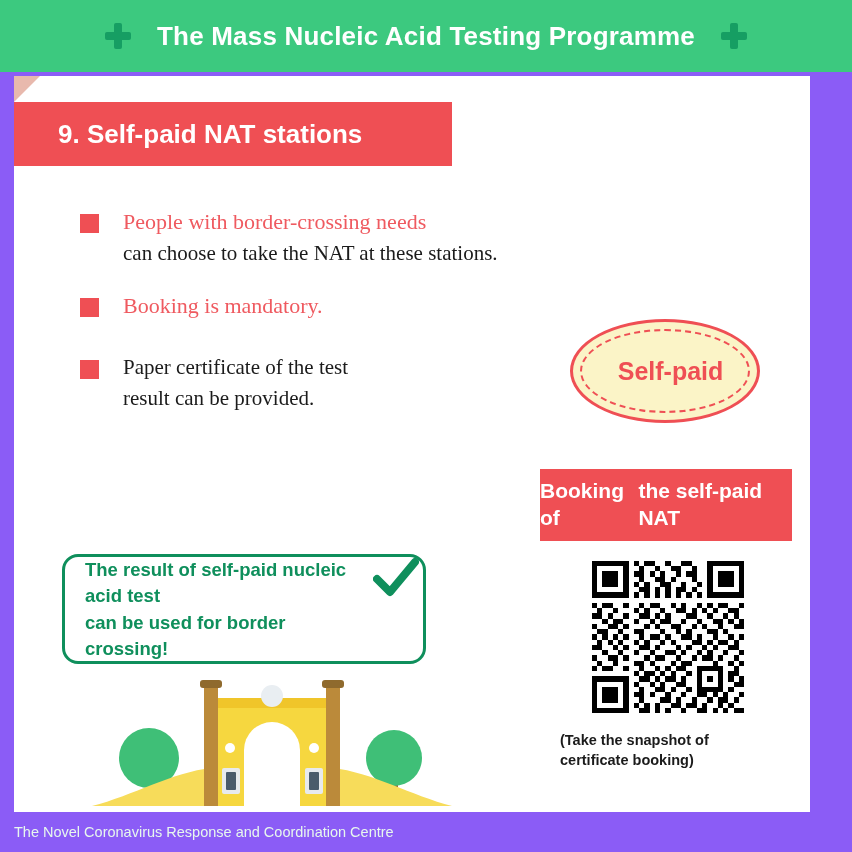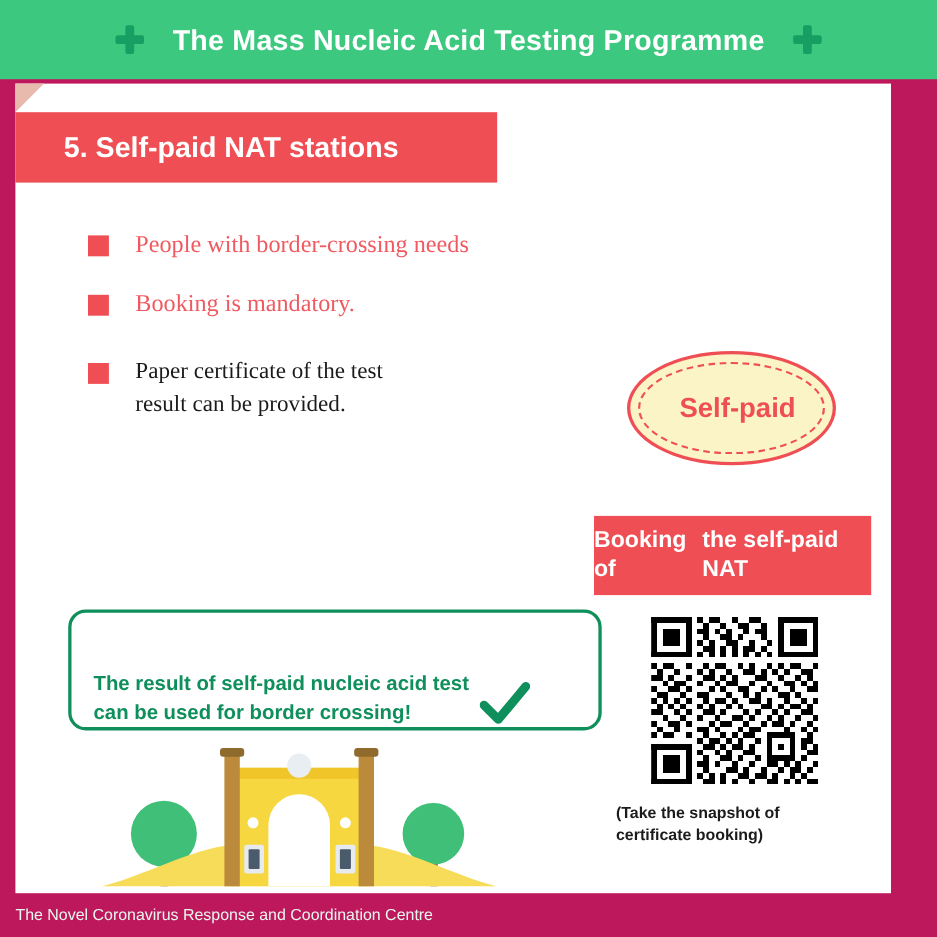--- a/index.html
+++ b/index.html
@@ -5,21 +5,21 @@
   * { box-sizing: border-box; margin: 0; padding: 0; }
   html, body {
     width: 852px; height: 852px;
     font-family: "Liberation Sans", sans-serif;
     background: #169e63;
     overflow: hidden;
   }
   #poster {
     position: relative;
     width: 852px; height: 852px;
-    background: #be185d;
+    background: #8b5cf6;
   }
   
   .header {
     position: absolute;
     left: 0; top: 0;
     width: 852px; height: 72px;
     background: #3cc97f;
     display: flex;
     align-items: center;
     justify-content: center;
@@ -160,25 +160,25 @@
     font-size: 14.5px;
     font-weight: bold;
     color: #1b1b1b;
     line-height: 1.35;
   }
 
   
   .callout {
     position: absolute;
     left: 48px; top: 478px;
-    width: 485px; height: 110px;
+    width: 364px; height: 110px;
     border: 3px solid #0f8f5c;
     border-radius: 16px;
     display: flex;
-    align-items: flex-end;
+    align-items: flex-start;
     padding: 0 4px 0 20px;
   }
   .callout-text {
     color: #0f8f5c;
     font-size: 18.5px;
     font-weight: bold;
     line-height: 1.42;
   }
   .check {
     margin-left: 10px;
@@ -212,29 +212,30 @@
   <div class="header">
     <div class="cross-icon"></div>
     <div class="header-title">The Mass Nucleic Acid Testing Programme</div>
     <div class="cross-icon"></div>
   </div>
 
   <div class="card">
     <div class="fold"></div>
 
     <div class="banner">
-      <div class="banner-text">5. Self-paid NAT stations</div>
+      <div class="banner-text">9. Self-paid NAT stations</div>
     </div>
 
     <div class="bullets">
 
       <div class="bullet-row">
         <div class="bullet-sq"></div>
         <div class="bullet-body">
           <div class="ln-red">People with border-crossing needs</div>
+          <div class="ln-black"> can choose to take the NAT at these stations.</div>
         </div>
       </div>
 
       <div class="bullet-row" style="margin-bottom:30px;">
         <div class="bullet-sq"></div>
         <div class="bullet-body">
           <div class="ln-red">Booking is mandatory.</div>
         </div>
       </div>
 

